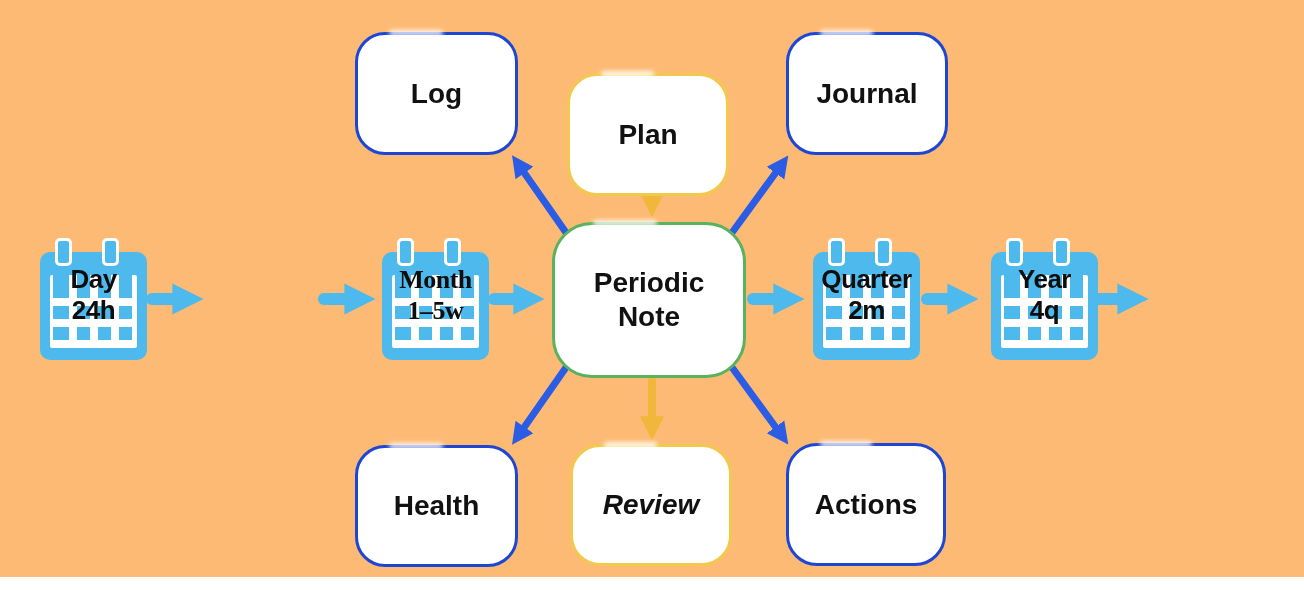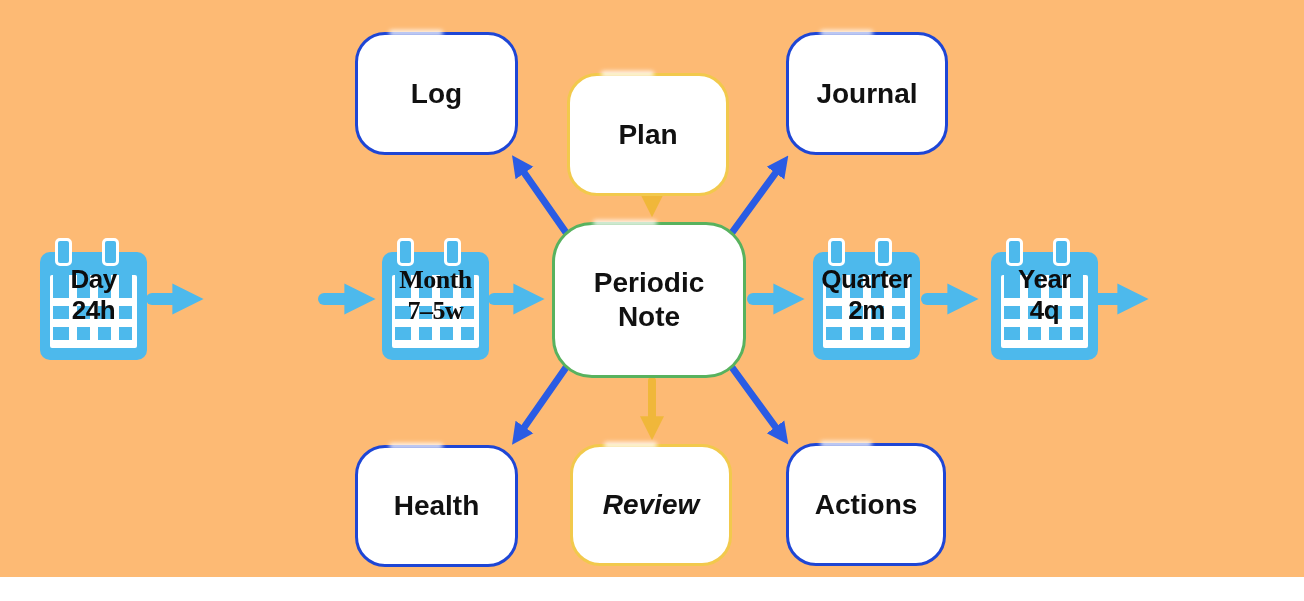--- a/index.html
+++ b/index.html
@@ -63,21 +63,21 @@
     font-size:26px;line-height:31px;font-weight:bold;color:#0d0d0d;
     letter-spacing:-0.5px;white-space:nowrap;
   }
 
   
   #node-log{left:355px;top:32px;width:163px;height:123px;}
   #node-plan{left:567px;top:47px;width:162px;height:123px;margin-top:26px;}
   #node-journal{left:786px;top:32px;width:162px;height:123px;}
   #node-health{left:355px;top:445px;width:163px;height:122px;}
   #node-review{left:570px;top:444px;width:162px;height:122px;font-style:italic;}
-  #node-actions{left:786px;top:443px;width:160px;height:123px;}
+  #node-actions{left:786px;top:443px;width:160px;height:123px;border-radius:31px;}
   #node-center{left:552px;top:222px;width:194px;height:156px;}
 
   
   #cal-day{left:40px;} #cal-week{left:210px;} #cal-month{left:382px;font-family:Liberation Serif, serif;}
   #cal-quarter{left:813px;} #cal-year{left:983px;margin-left:8px;} #cal-decade{left:1154px;}
 </style>
 </head>
 <body>
 
 <div id="canvas">
@@ -147,21 +147,21 @@
   </div>
 
 
   <div class="cal" id="cal-month">
     <span class="cal-tab t1"></span>
     <span class="cal-tab t2"></span>
     <div class="cal-body">
       <div class="cal-grid"></div>
       <div class="cal-text">
         <span>Month</span>
-        <span>7–5w</span>
+        <span>1–5w</span>
       </div>
     </div>
   </div>
 
   <div class="cal" id="cal-quarter">
     <span class="cal-tab t1"></span>
     <span class="cal-tab t2"></span>
     <div class="cal-body">
       <div class="cal-grid"></div>
       <div class="cal-text">

